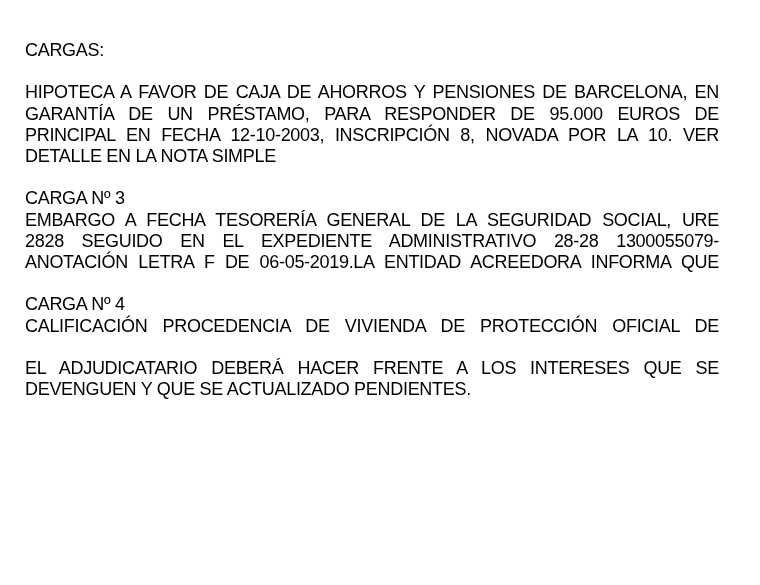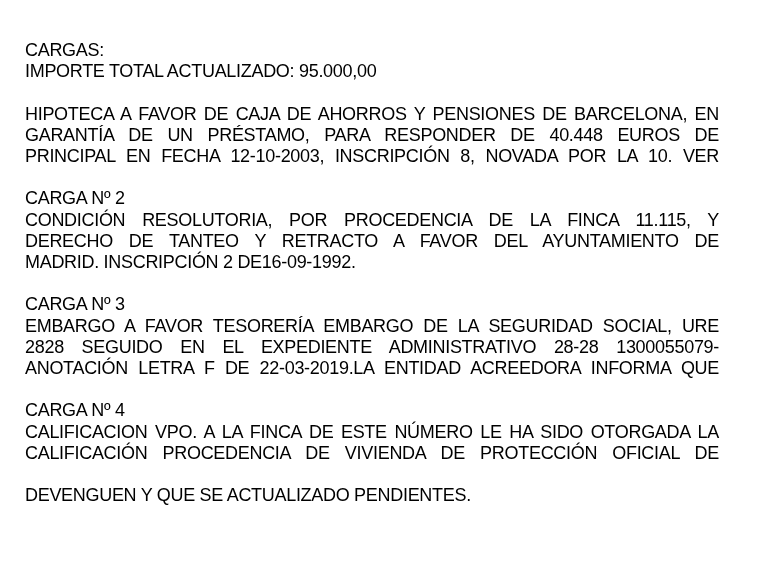--- a/index.html
+++ b/index.html
@@ -44,50 +44,44 @@
 </style>
 </head>
 <body>
 
 <div id="screen">
 
   <div class="doc">
 
     <div class="block">
       <div class="line">CARGAS:</div>
-      <div class="line">IMPORTE TOTAL ACTUALIZADO: 95.000,00</div>
     </div>
 
     <div class="block">
       <div class="line jl">HIPOTECA A FAVOR DE CAJA DE AHORROS Y PENSIONES DE BARCELONA, EN</div>
-      <div class="line jl">GARANTÍA DE UN PRÉSTAMO, PARA RESPONDER DE 40.448 EUROS DE</div>
+      <div class="line jl">GARANTÍA DE UN PRÉSTAMO, PARA RESPONDER DE 95.000 EUROS DE</div>
       <div class="line jl">PRINCIPAL EN FECHA 12-10-2003, INSCRIPCIÓN 8, NOVADA POR LA 10. VER</div>
+      <div class="line">DETALLE EN LA NOTA SIMPLE</div>
     </div>
 
-    <div class="block">
-      <div class="line">CARGA Nº 2</div>
-      <div class="line jl">CONDICIÓN RESOLUTORIA, POR PROCEDENCIA DE LA FINCA 11.115, Y</div>
-      <div class="line jl">DERECHO DE TANTEO Y RETRACTO A FAVOR DEL AYUNTAMIENTO DE</div>
-      <div class="line">MADRID. INSCRIPCIÓN 2 DE16-09-1992.</div>
-    </div>
 
     <div class="block">
       <div class="line">CARGA Nº 3</div>
-      <div class="line jl">EMBARGO A FAVOR TESORERÍA EMBARGO DE LA SEGURIDAD SOCIAL, URE</div>
+      <div class="line jl">EMBARGO A FECHA TESORERÍA GENERAL DE LA SEGURIDAD SOCIAL, URE</div>
       <div class="line jl">2828 SEGUIDO EN EL EXPEDIENTE ADMINISTRATIVO 28-28 1300055079-</div>
-      <div class="line jl">ANOTACIÓN LETRA F DE 22-03-2019.LA ENTIDAD ACREEDORA INFORMA QUE</div>
+      <div class="line jl">ANOTACIÓN LETRA F DE 06-05-2019.LA ENTIDAD ACREEDORA INFORMA QUE</div>
     </div>
 
     <div class="block">
       <div class="line">CARGA Nº 4</div>
-      <div class="line jl">CALIFICACION VPO. A LA FINCA DE ESTE NÚMERO LE HA SIDO OTORGADA LA</div>
       <div class="line jl">CALIFICACIÓN PROCEDENCIA DE VIVIENDA DE PROTECCIÓN OFICIAL DE</div>
     </div>
 
     <div class="block">
+      <div class="line jl">EL ADJUDICATARIO DEBERÁ HACER FRENTE A LOS INTERESES QUE SE</div>
       <div class="line">DEVENGUEN Y QUE SE ACTUALIZADO PENDIENTES.</div>
     </div>
 
   </div>
 
   <div class="gray-frag"></div>
 
 </div>
 
 </body></html>

